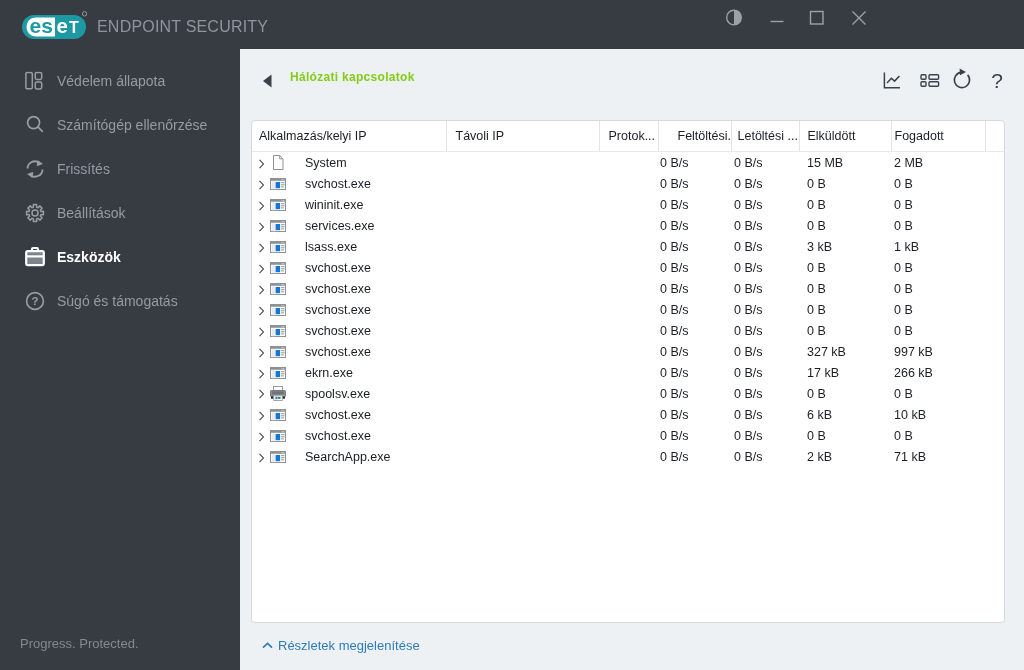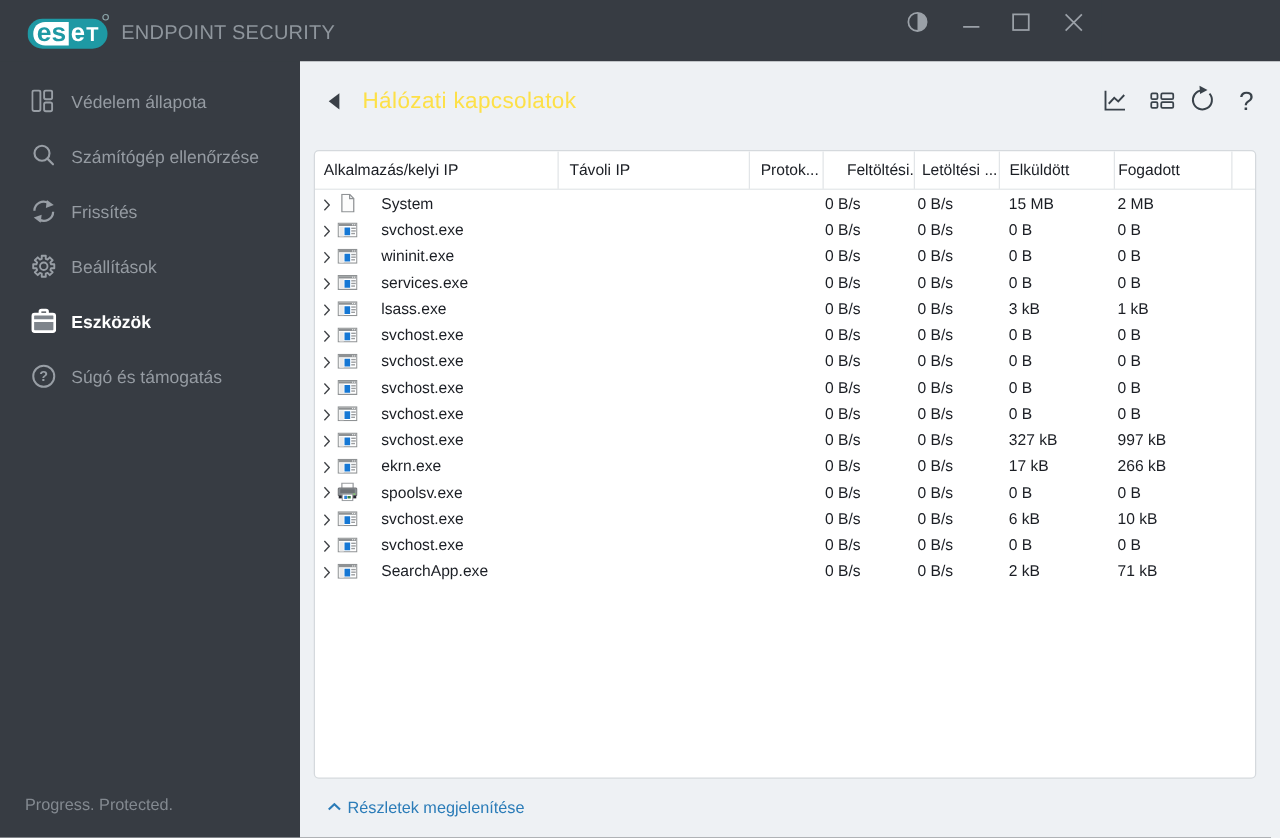--- a/index.html
+++ b/index.html
@@ -13,21 +13,21 @@
 
 .side{position:absolute;left:0;top:49px;width:240px;bottom:0;background:#373c43}
 .sitem{position:absolute;left:0;width:240px;height:44px;display:flex;align-items:center}
 .sicon{position:absolute;left:25px;top:50%;transform:translateY(-50%)}
 .stext{position:absolute;left:57px;font-size:14px;color:#959ba2}
 .sitem.sel .stext{color:#ffffff;font-weight:bold}
 .footer{position:absolute;left:20px;bottom:19px;font-size:13px;color:#838990}
 
 .content{position:absolute;left:240px;top:49px;right:0;bottom:0;background:#eef1f4}
 .backarr{position:absolute;left:262px;top:74px}
-.ptitle{position:absolute;left:290px;top:70px;font-size:18px;letter-spacing:0.3px;font-weight:normal;color:#fde047}
+.ptitle{position:absolute;left:290px;top:70px;font-size:12px;letter-spacing:0.3px;font-weight:bold;color:#84cc16}
 .hicons{position:absolute;right:19px;top:66px}
 
 .panel{position:absolute;left:251px;top:120px;width:754px;height:503px;background:#ffffff;
  border:1px solid #d5d9dd;border-radius:4px;overflow:hidden}
 table{border-collapse:collapse;table-layout:fixed;width:752px;font-size:12.5px;color:#1b1e24}
 col.w1{width:194px}col.w2{width:153px}col.w3{width:59px}col.w4{width:73px}
 col.w5{width:68px}col.w6{width:92px}col.w7{width:94px}col.w8{width:19px}
 thead td{height:30px;border-right:1px solid #e2e5e8;border-bottom:1px solid #e7eaec;
  font-size:12.5px;color:#1b1e24;vertical-align:middle;padding:0 0 0 9px;white-space:nowrap;overflow:hidden}
 thead td.c8{border-right:none}

